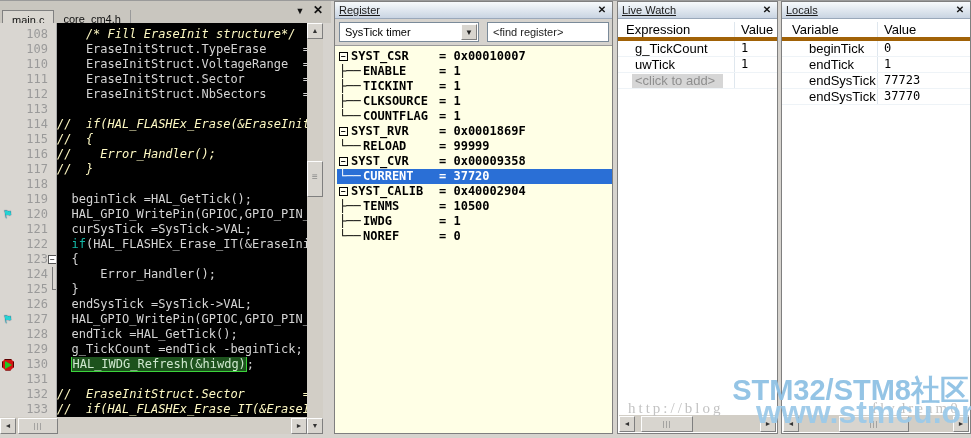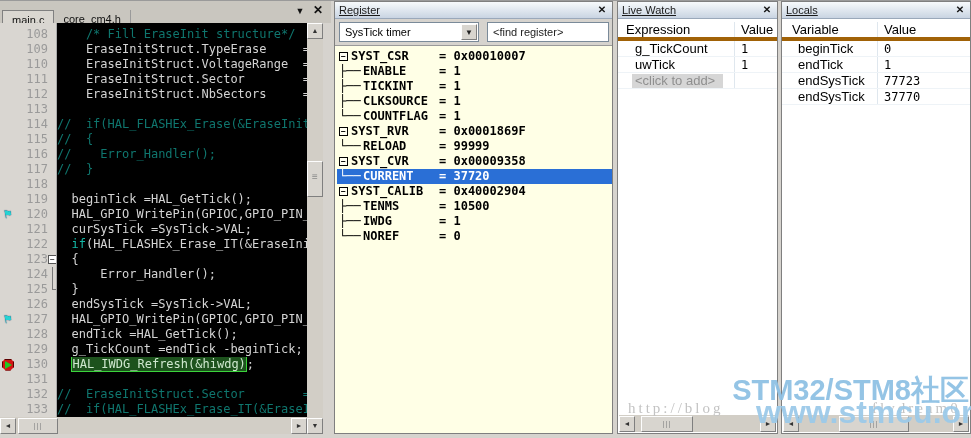--- a/index.html
+++ b/index.html
@@ -26,21 +26,21 @@
   .mk.pc { }
   .mk.pc i { position:absolute; left:2px; top:1px; width:12px; height:12px; background:#d41414; border:1px solid #5a0000;
              clip-path:polygon(30% 0,70% 0,100% 30%,100% 70%,70% 100%,30% 100%,0 70%,0 30%); }
   .mk.pc b { position:absolute; left:5px; top:3px; width:0; height:0; border-left:7px solid #22c822; border-top:4px solid transparent; border-bottom:4px solid transparent; }
   .num { width:32px; text-align:right; color:#9a9a9a; font:12px/15px "DejaVu Sans Mono",monospace; }
   .fold-start { position:absolute; left:48px; top:3px; width:9px; height:9px; border:1px solid #555; background:#fff; color:#000; font:8px/7px "DejaVu Sans Mono",monospace; text-align:center; }
   .fold-mid { position:absolute; left:52px; top:0; width:1px; height:15px; background:#777; }
   .fold-end { position:absolute; left:52px; top:0; width:1px; height:8px; background:#777; }
   .fold-end::after { content:""; position:absolute; left:0; top:7px; width:6px; height:1px; background:#777; }
   .cl { height:15px; white-space:pre; font:12px/15px "DejaVu Sans Mono",monospace; overflow:hidden; }
-  .s-t { color:#d4d4d4; } .s-c { color:#0f766e; } .s-k { color:#14b8a6;margin-top:36px; }
+  .s-t { color:#d4d4d4; } .s-c { color:#fef9c3;font-style:italic; } .s-k { color:#14b8a6;margin-top:36px; }
   .s-h { background:#1d521d; border:1px solid #3bd43b; color:#cfe8cf; }
 
   
   .sbtn { width:16px; height:16px; background:#d8d5cf; border:1px solid; border-color:#fdfdfd #7f7f7f #7f7f7f #fdfdfd; font-size:7px; line-height:14px; text-align:center; color:#333; flex:none; }
   .sthumb { position:absolute; background:#d8d5cf; border:1px solid; border-color:#fdfdfd #7f7f7f #7f7f7f #fdfdfd; }
   .sthumb.h { top:0; height:16px; } .sthumb.v { left:0; width:16px; }
   .sthumb.h::after { content:"|||"; display:block; text-align:center; font-size:8px; line-height:14px; color:#8a8a8a; letter-spacing:1px; }
   .sthumb.v::after { content:"≡"; display:block; text-align:center; font-size:10px; line-height:30px; color:#8a8a8a; }
   .hsb { position:absolute; height:17px; background:#d2cec6; display:flex; align-items:center; }
   .hsb .track { position:relative; flex:1; height:16px; }
@@ -65,25 +65,25 @@
   .rbox { width:9px; height:9px; border:1px solid #000; background:#fffff2; font:bold 8px/8px "DejaVu Sans Mono",monospace; text-align:center; margin-right:3px; flex:none; }
   .rconn { width:24px; flex:none; overflow:hidden; }
   .rname-p { width:88px; flex:none; } .rname-c { width:76px; flex:none; }
   .rrow.sel { background:linear-gradient(to right,#ffffe6 2px,#2a6fd6 2px); color:#fff; }
   .rrow.sel .rconn { color:#fff; }
 
   
   .lw-panel { left:617px; width:161px; }
   .loc-panel { left:781px; width:190px; }
   .grid-header { display:flex; height:19px; margin-top:3px; border-bottom:4px solid #a16207; font-size:13px; color:#000; align-items:center; }
-  .grid-rows .row { display:flex; height:16px; font-size:13px; color:#000; align-items:center; border-bottom:1px solid #eef3f7; }
+  .grid-rows .row { display:flex; height:16px; font-size:13px; color:#000; align-items:flex-start; border-bottom:1px solid #eef3f7; }
   .c1 { overflow:hidden; white-space:nowrap; border-right:1px solid #dfe7ee; height:100%; display:flex; align-items:center; }
   .c2 { flex:1; padding-left:6px; font:12px "DejaVu Sans Mono",monospace; overflow:hidden; white-space:nowrap; }
   .lw-c1 { width:117px; padding-left:8px; } .lw-c1.ind { padding-left:17px; }
-  .loc-c1 { width:96px; padding-left:10px; } .loc-c1.ind { padding-left:16px; }
+  .loc-c1 { width:96px; padding-left:10px; } .loc-c1.ind { padding-left:27px; }
   .lw-ph { background:#d6d6d6; color:#8f8f8f; height:14px; line-height:14px; padding:0 8px 0 3px; margin-left:14px; font-size:13px; }
   .panel .hsb { left:1px; right:1px; bottom:1px; }
 
   
   .wm { position:absolute; pointer-events:none; font-weight:bold; white-space:nowrap; }
   .wm-url { z-index:19; top:399px; color:#c3c3c3; font:15px "Liberation Serif",serif; letter-spacing:3px; font-weight:normal; }
   .wm1 { z-index:20; right:2px; top:370px; font-size:29px; color:#8fc1e4; letter-spacing:0px; opacity:.95; }
   .wm2 { z-index:20; left:756px; top:393px; font-size:32px; color:#9ccae9; opacity:.95; }
 </style>
 </head>

